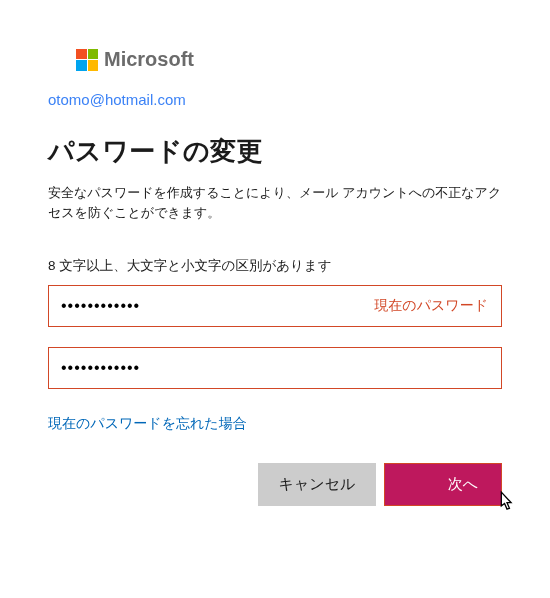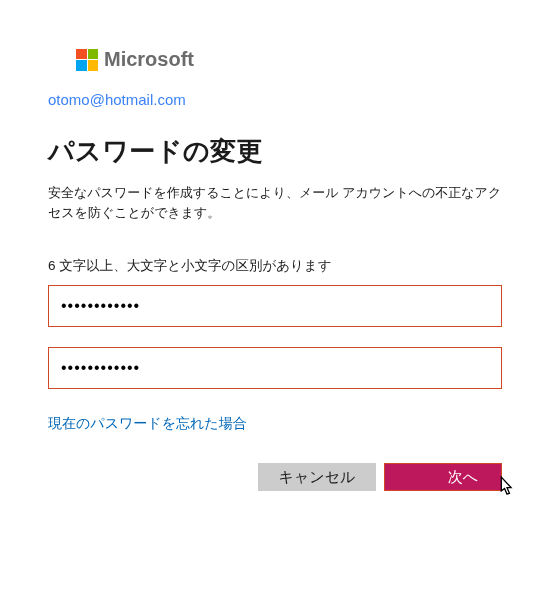--- a/index.html
+++ b/index.html
@@ -40,21 +40,21 @@
       top: 50%;
       transform: translateY(-50%);
       color: #d24726;
       font-size: 14px;
       pointer-events: none;
     }
     .forgot { color: #0067b8; font-size: 14px; margin-top: 6px; margin-bottom: 30px; display: inline-block; cursor: pointer; }
     .btn-row { display: flex; justify-content: flex-end; gap: 8px; position: relative; }
     .btn {
       min-width: 118px;
-      height: 28px;
+      height: 43px;
       border: none;
       font-size: 15px;
       cursor: pointer;
       font-family: inherit;
     }
     .btn-cancel { background: #cccccc; color: #1b1b1b; }
     .btn-next {
       background: #be185d;
       color: #ffffff;
       border: 1.5px solid #d24726;
@@ -82,24 +82,25 @@
   </div>
   <span class="logo-text">Microsoft</span>
 </div>
 
 <div class="email">otomo@hotmail.com</div>
 
 <h1 class="title">パスワードの変更</h1>
 
 <p class="desc">安全なパスワードを作成することにより、メール アカウントへの不正なアクセスを防ぐことができます。</p>
 
-<div class="hint">6 文字以上、大文字と小文字の区別があります</div>
+<div class="hint">8 文字以上、大文字と小文字の区別があります</div>
 
 <div class="input-wrap">
   <input type="password" class="pw-input" value="●●●●●●●●●●●●" style="">
+  <span class="pw-label">現在のパスワード</span>
 </div>
 
 <div class="input-wrap">
   <input type="password" class="pw-input" value="●●●●●●●●●●●●" style="">
 </div>
 
 <a class="forgot">現在のパスワードを忘れた場合</a>
 
 <div class="btn-row">
   <button class="btn btn-cancel">キャンセル</button>

